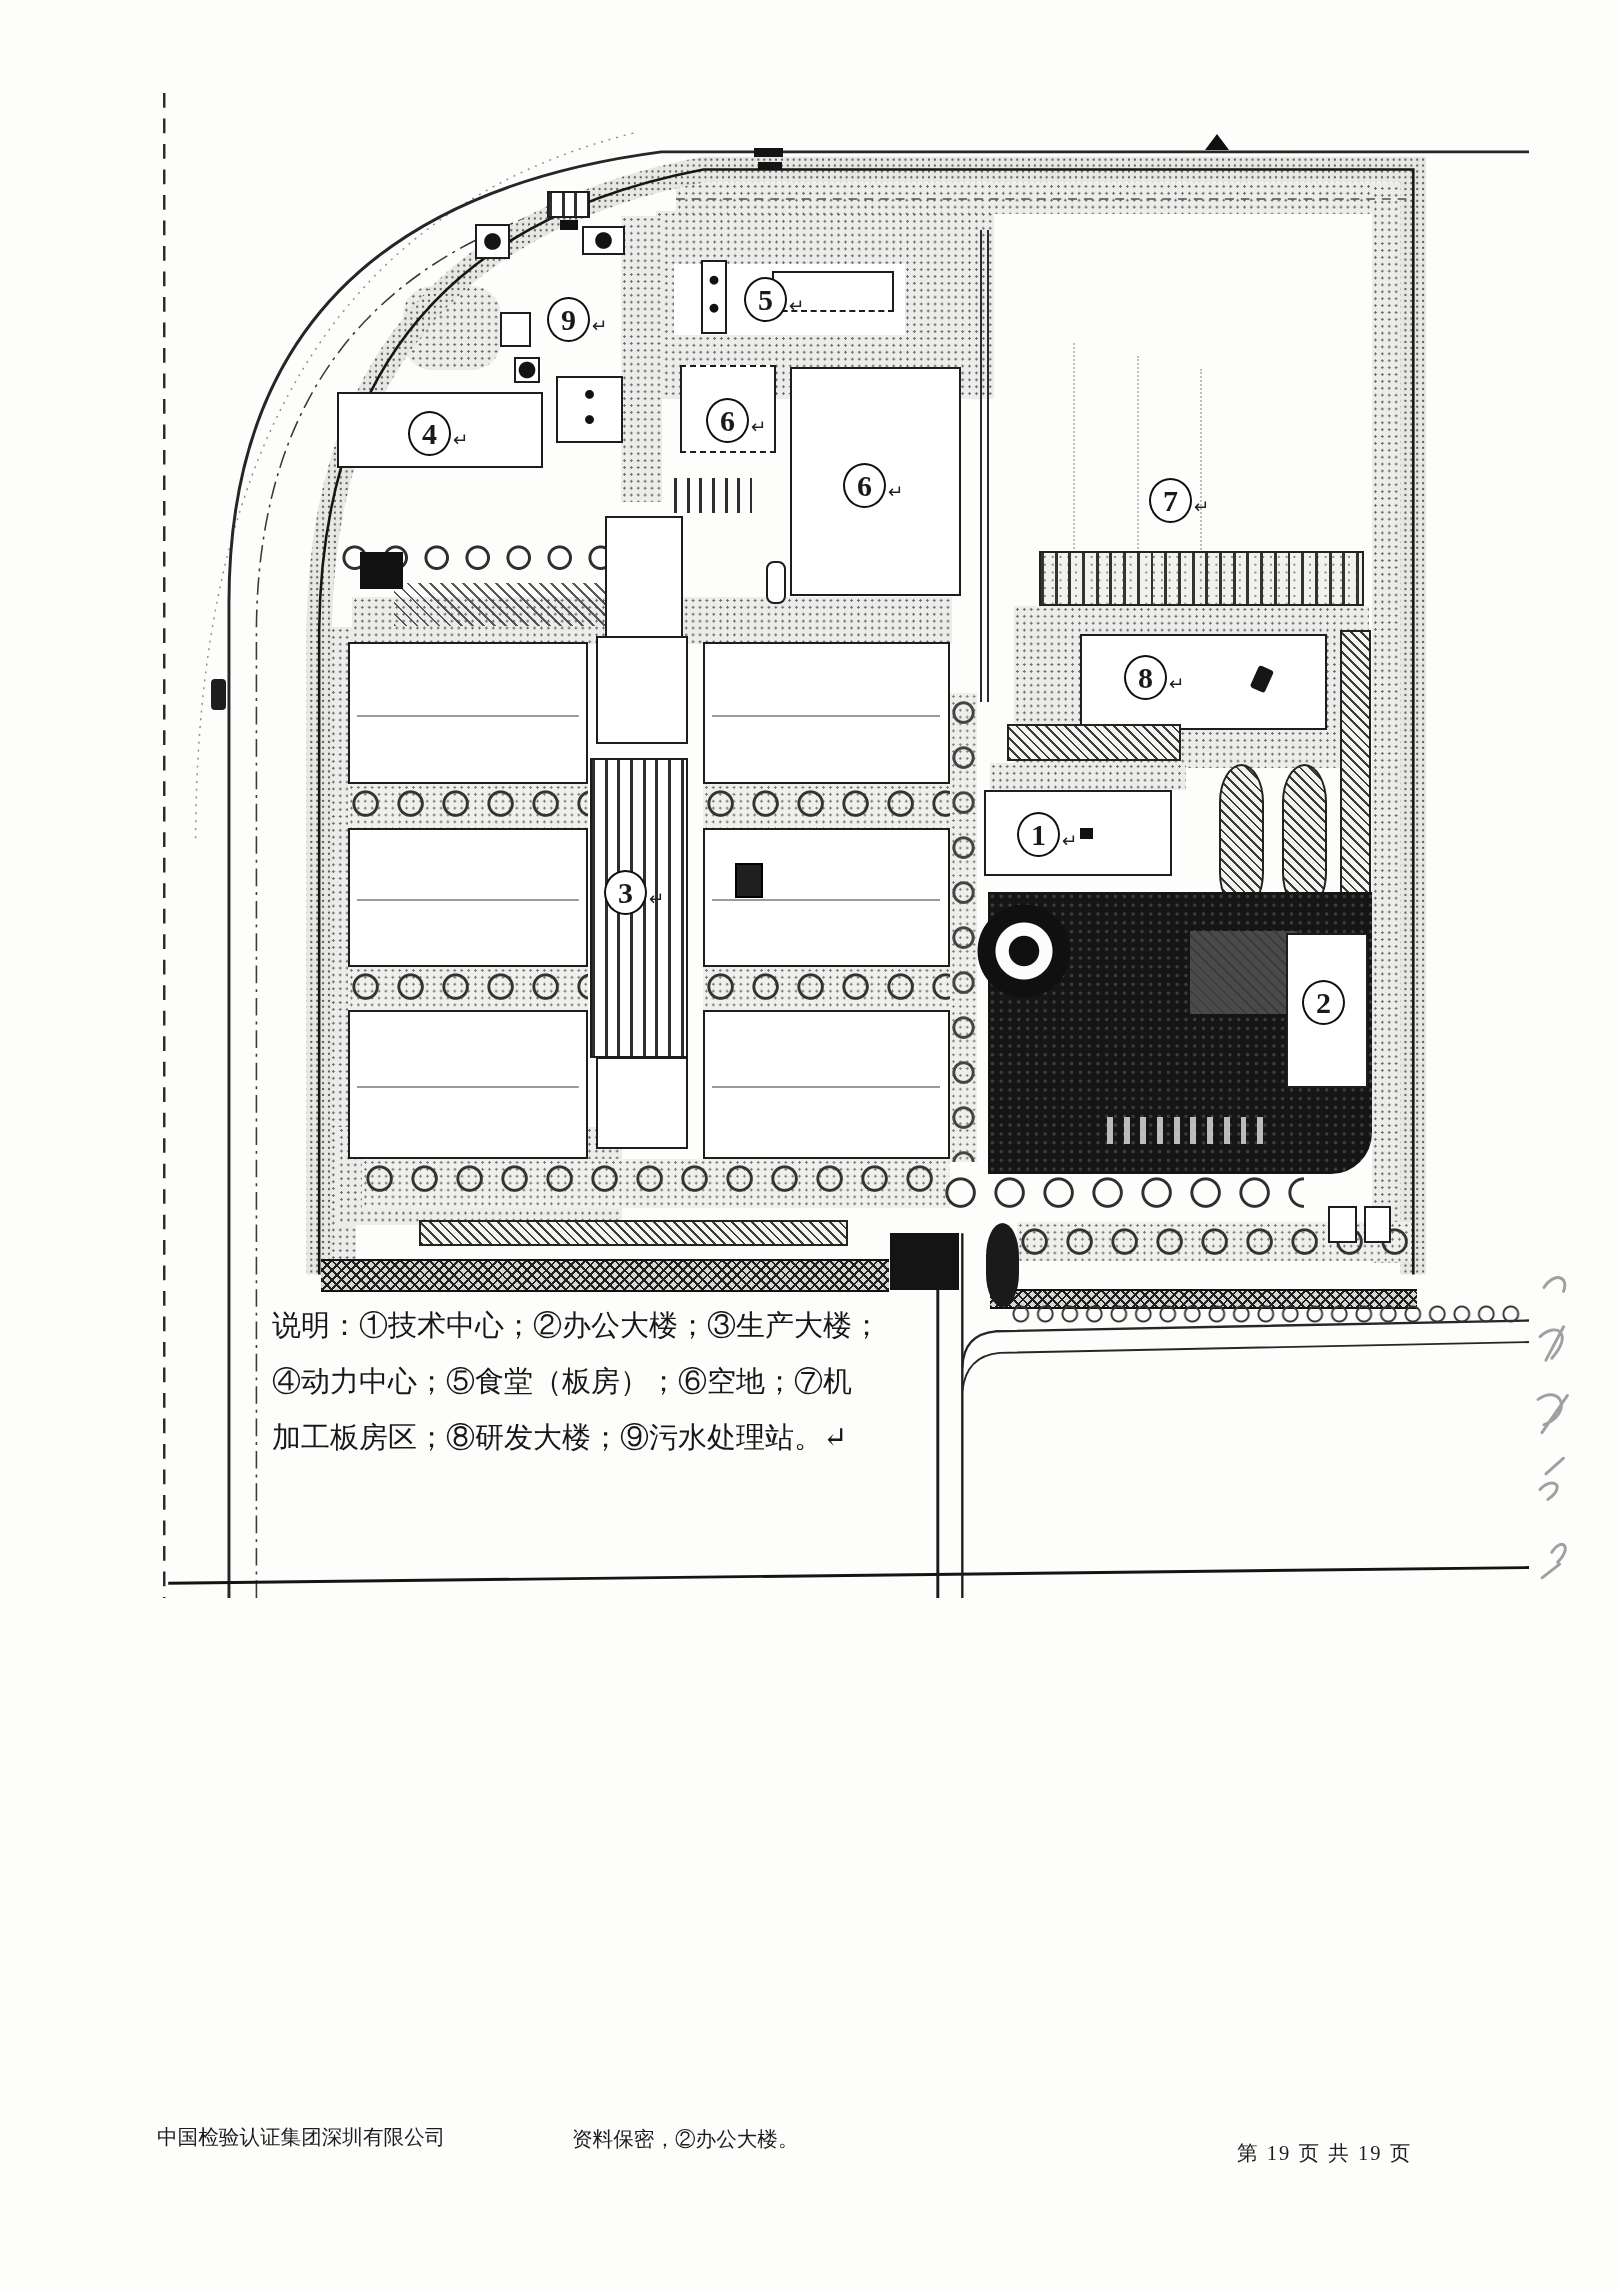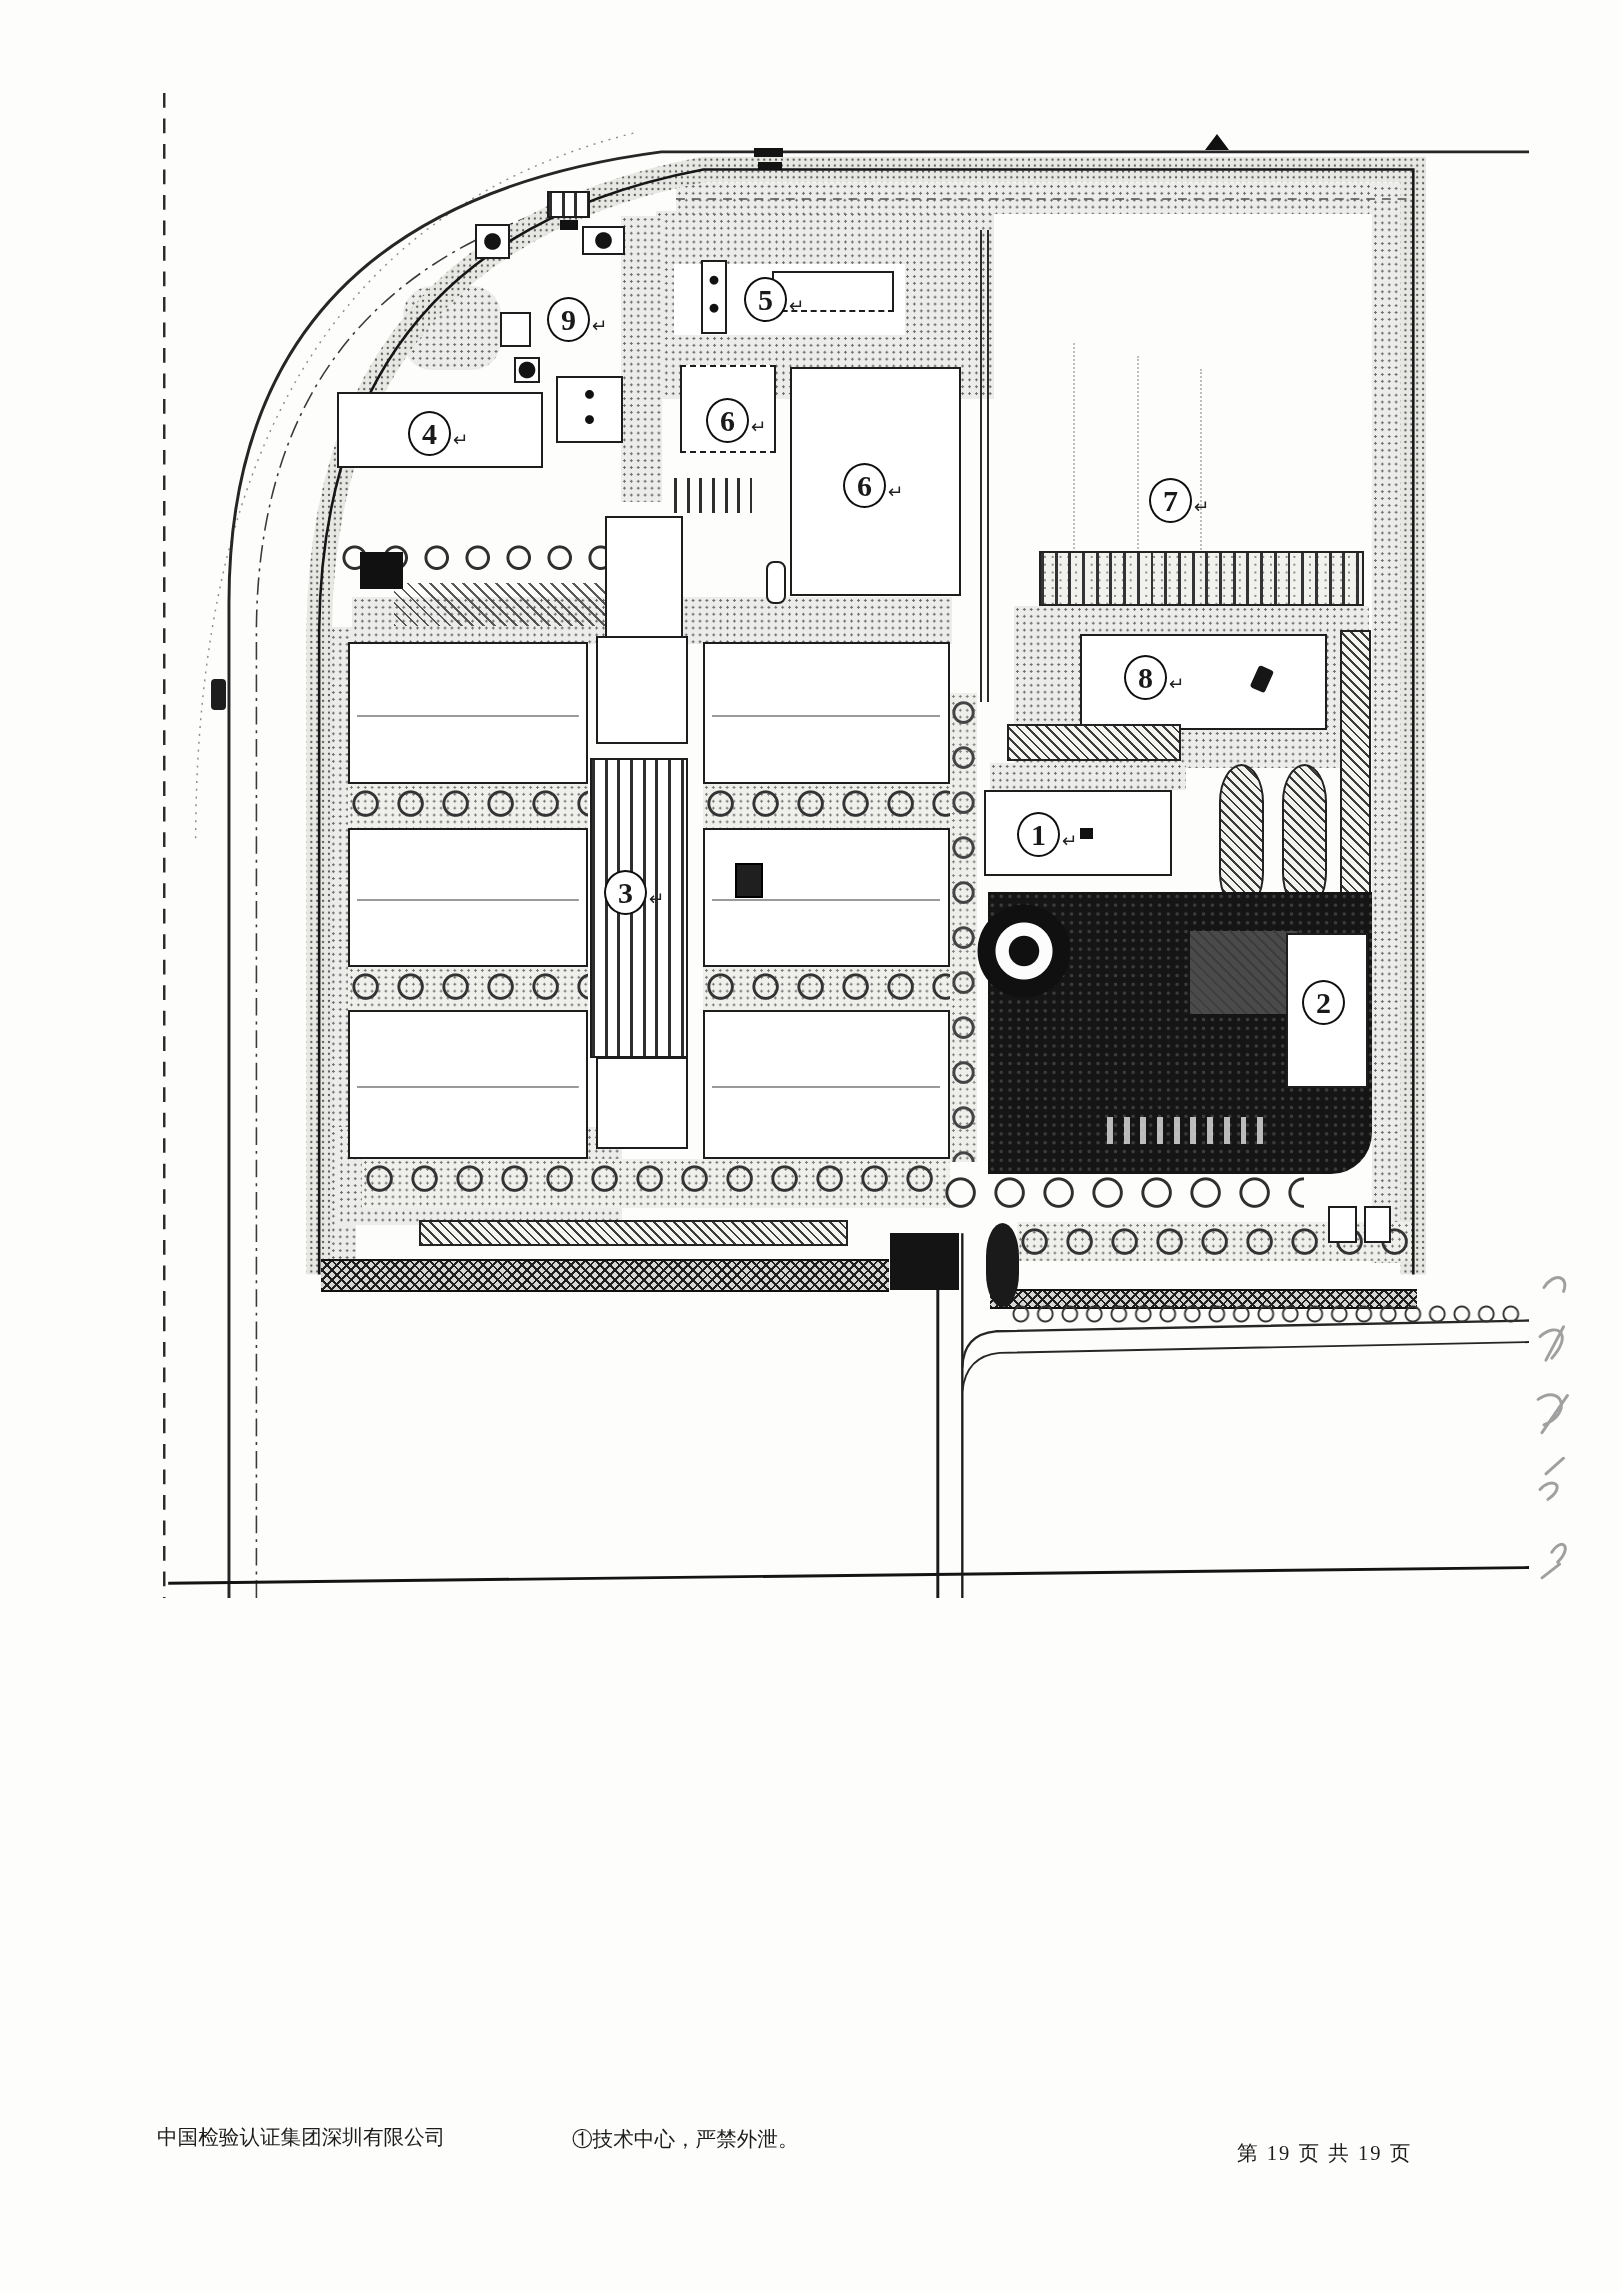--- a/index.html
+++ b/index.html
@@ -216,31 +216,36 @@
     </div>
     <div class="marker" style="left:997px;top:562px;">
       <span class="mcircle">8</span>
         <span class="mret">↵</span>
     </div>
     <div class="marker" style="left:420px;top:204px;">
       <span class="mcircle">9</span>
         <span class="mret">↵</span>
     </div>
 
+    <div class="legend">
+      <div>说明：①技术中心；②办公大楼；③生产大楼；</div>
+      <div>④动力中心；⑤食堂（板房）；⑥空地；⑦机</div>
+      <div>加工板房区；⑧研发大楼；⑨污水处理站。↵</div>
+    </div>
 
   </div>
 
   <svg class="abs" width="69" height="353" viewBox="0 0 70 360" style="left:1532px;top:1266px;opacity:.55;">
     <g fill="none" stroke="#555" stroke-width="3" stroke-linecap="round">
       <path d="M12,22 C22,6 38,10 32,26"></path>
       <path d="M8,72 C26,56 42,70 20,94 M32,62 L14,96"></path>
       <path d="M6,136 C30,120 42,150 12,162 M36,132 L10,170"></path>
       <path d="M14,212 L32,196 M8,228 C20,214 36,224 16,238"></path>
       <path d="M20,292 C30,276 42,286 26,302 M10,318 L28,304"></path>
     </g>
   </svg>
 
   <div class="footer-item" style="left:157px;top:2123px;">中国检验认证集团深圳有限公司</div>
-  <div class="footer-item" style="left:572px;top:2125px;">①技术中心，严禁外泄。</div>
+  <div class="footer-item" style="left:572px;top:2125px;">资料保密，②办公大楼。</div>
   <div class="footer-item" style="left:1237px;top:2139px;letter-spacing:2px;">第 19 页 共 19 页</div>
 
 </div>
 
 
 </body></html>

